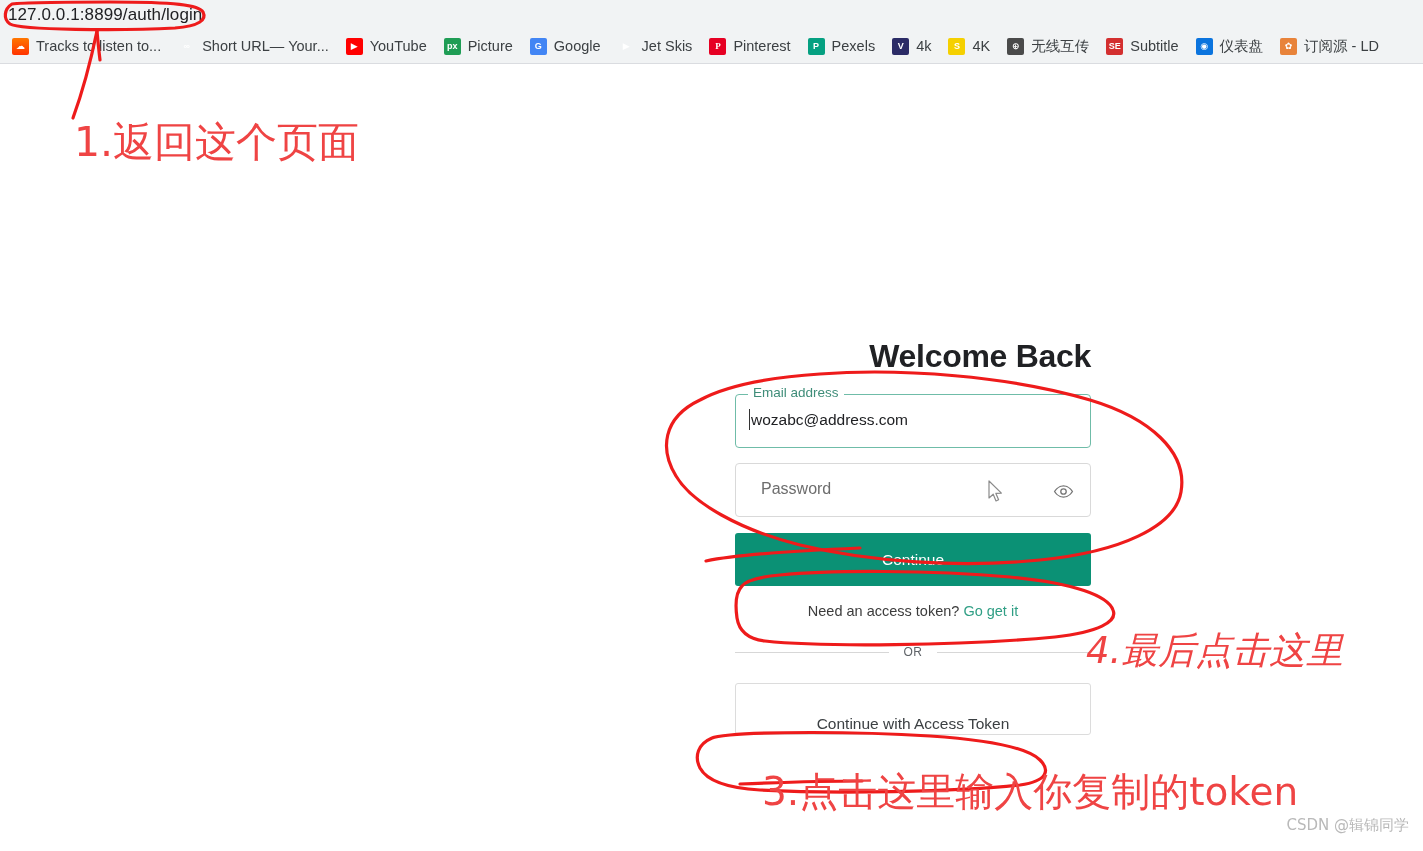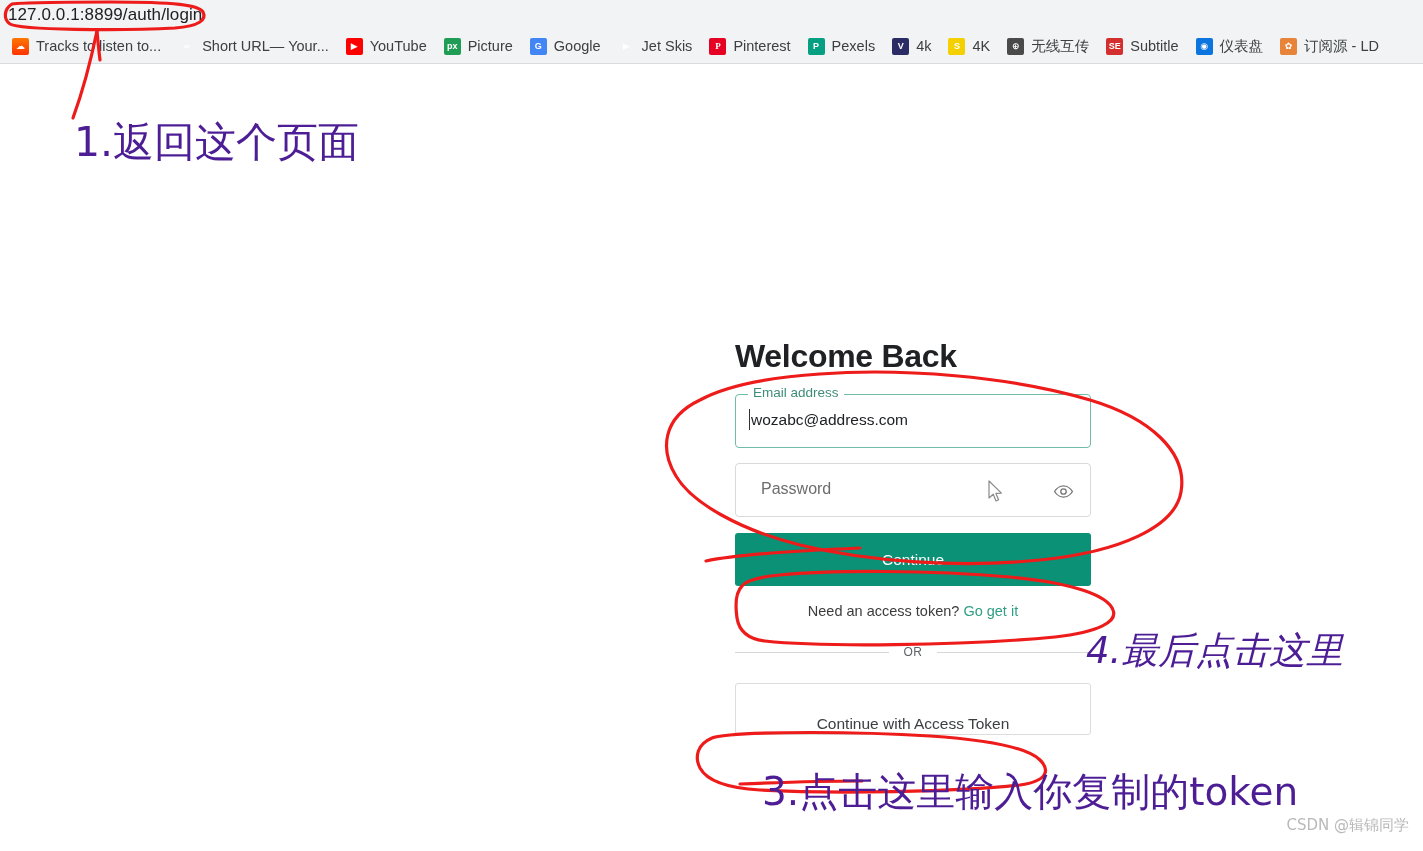--- a/index.html
+++ b/index.html
@@ -69,21 +69,21 @@
   .fav-rss        { background: #e8833a; font-size: 9px; }
 
   
   .login {
     position: absolute;
     left: 735px; top: 340px;
     width: 356px;
   }
   .welcome {
     font-size: 32px; font-weight: bold; color: #202124;
-    text-align: left; letter-spacing: -0.3px;
+    text-align: right; letter-spacing: -0.3px;
     margin: 0 0 22px 0;
     line-height: 1;
   }
   .field-email {
     position: relative;
     height: 54px;
     border: 1px solid #6fbca8;
     border-radius: 4px;
     background: #fff;
   }
@@ -163,21 +163,21 @@
   .mouse { position: absolute; left: 988px; top: 480px; pointer-events:none; }
 
   
   .overlay {
     position: absolute; left: 0; top: 0;
     width: 1423px; height: 851px;
     pointer-events: none;
   }
   .anno {
     position: absolute;
-    color: #4c1d95;
+    color: #ef4444;
     font-family: "DejaVu Sans", "Liberation Sans", sans-serif;
     white-space: nowrap;
     line-height: 1;
   }
   .anno-1 { left: 74px;  top: 122px; font-size: 41px; }
   .anno-2 { left: 722px; top: 310px; font-size: 37px; }
   .anno-3 { left: 724px; top: 772px; font-size: 39px; margin-left: 38px; }
   .anno-4 { left: 1086px; top: 632px; font-size: 37px; font-style: italic; }
 
   

